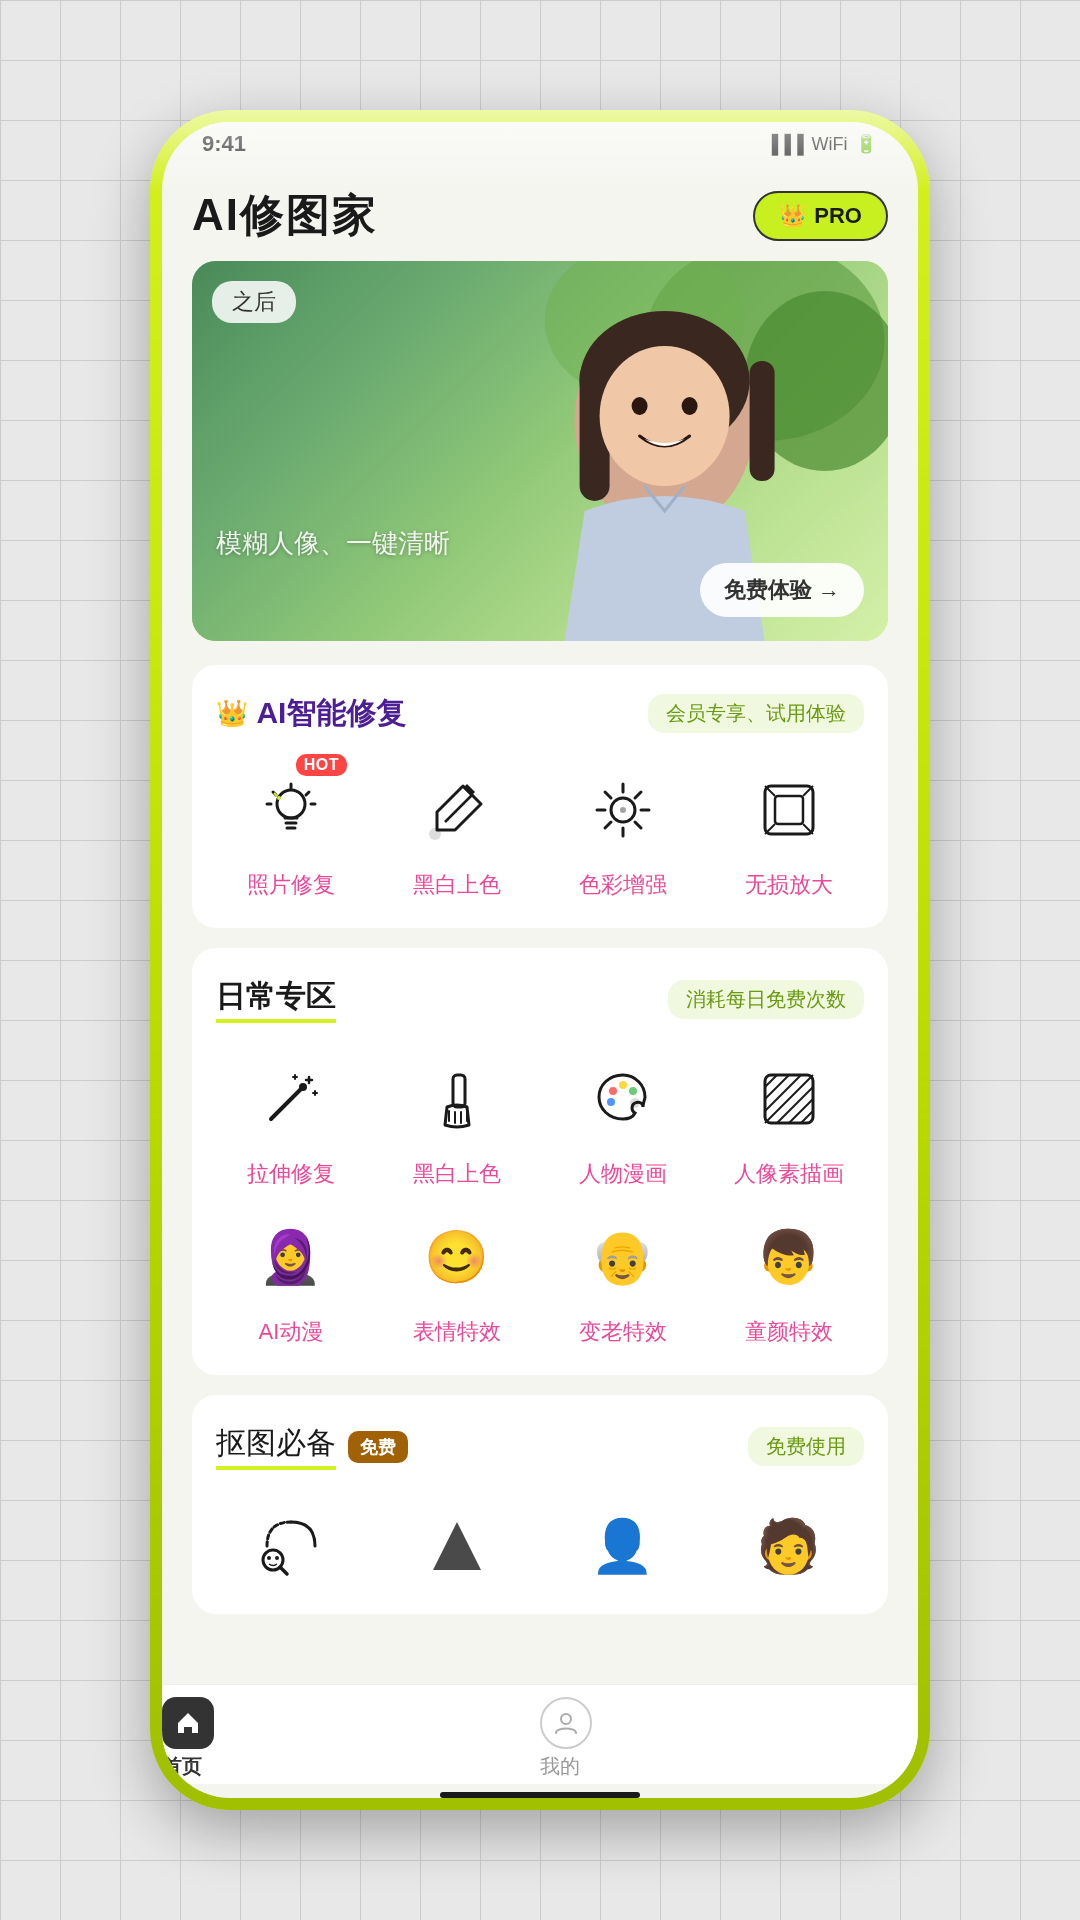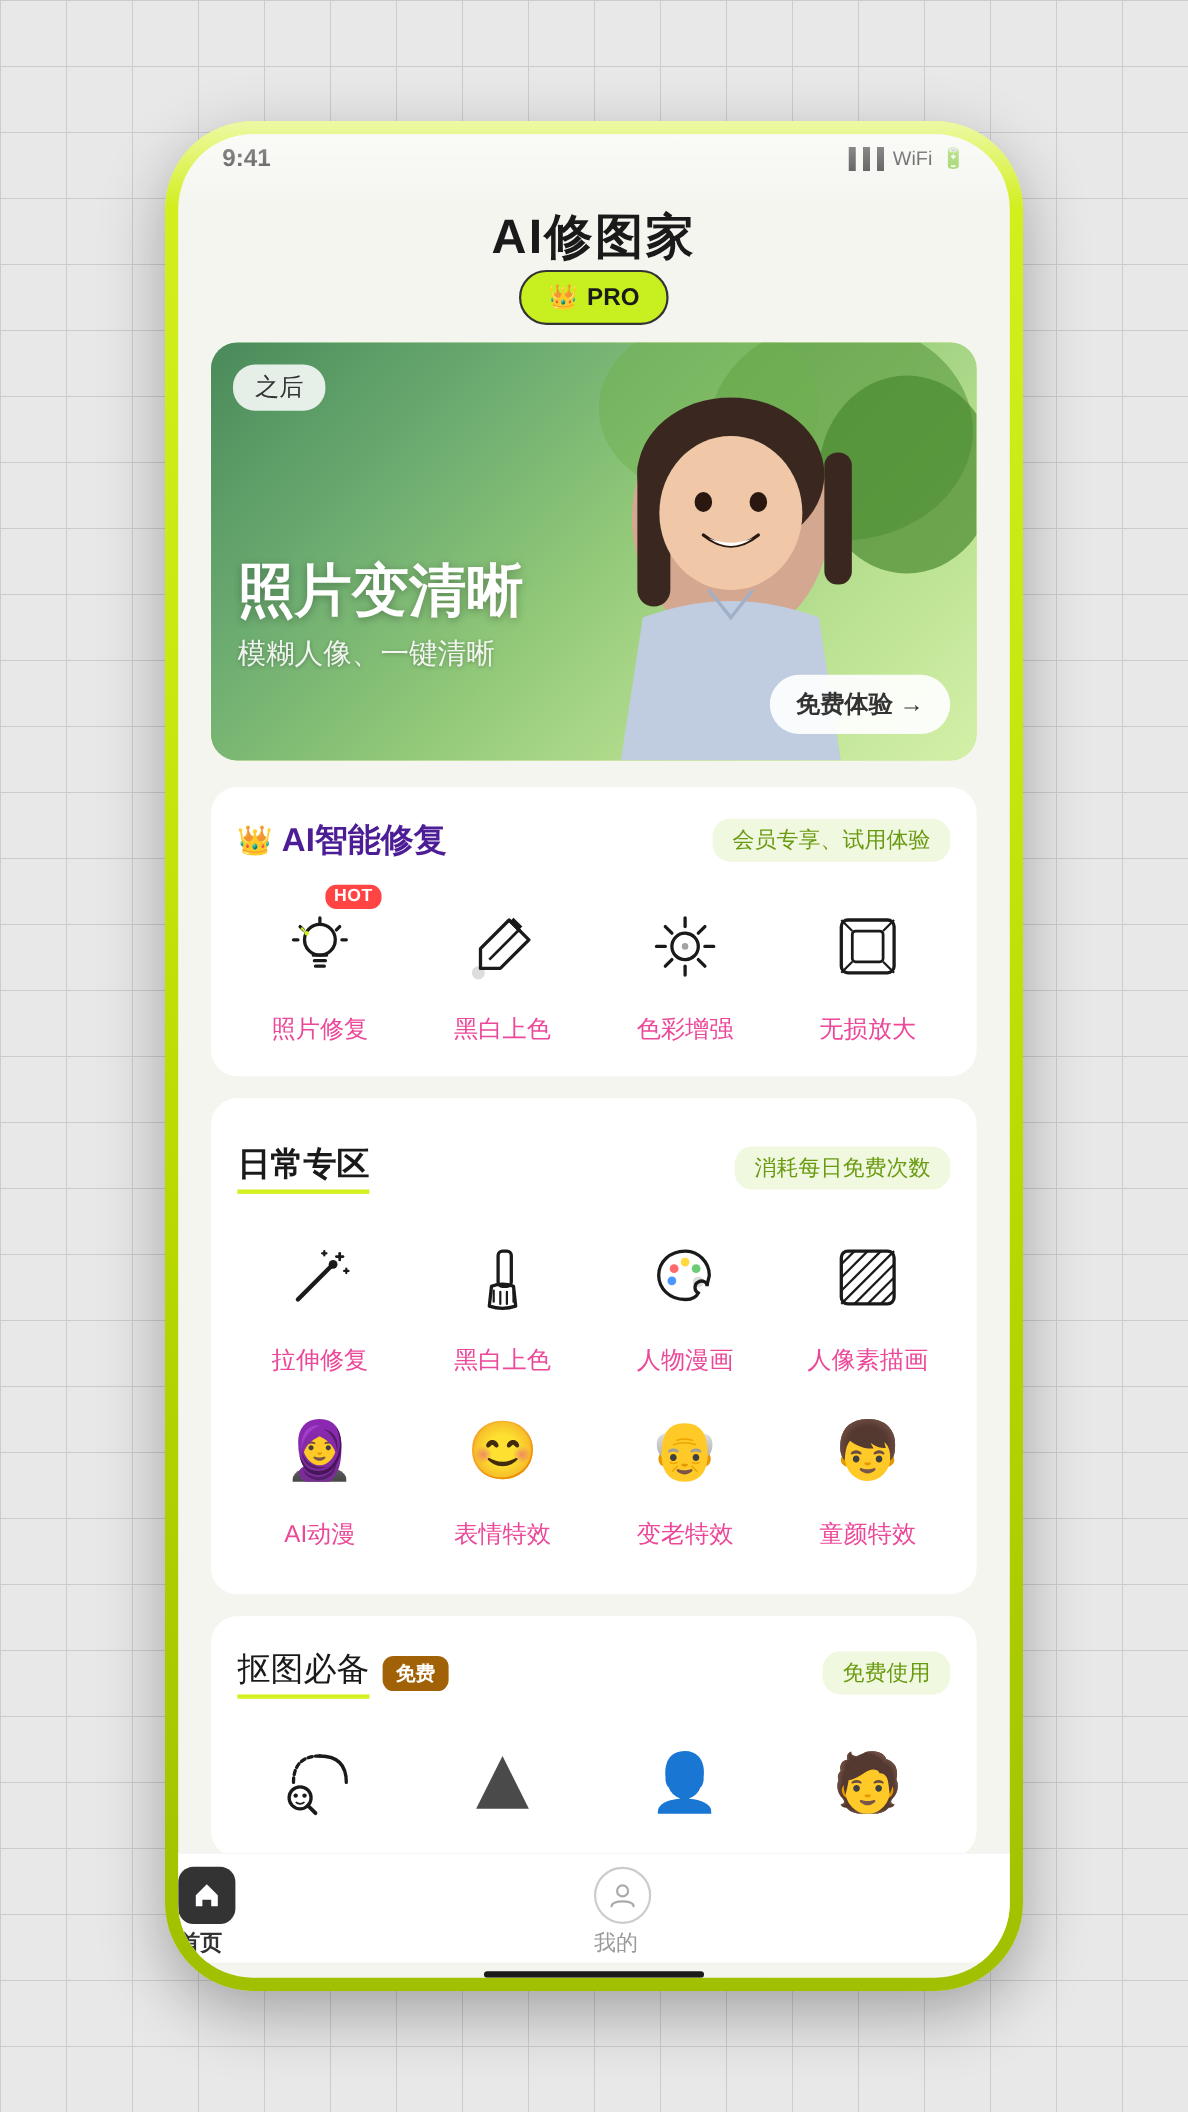--- a/index.html
+++ b/index.html
@@ -92,21 +92,20 @@
     }
 
     .scroll-content::-webkit-scrollbar { display: none; }
 
     
     .app-header {
       display: flex;
       align-items: center;
       justify-content: space-between;
       padding: 20px 0 16px;
-      flex-direction: column;
     }
 
     .app-title {
       font-size: 44px;
       font-weight: 900;
       color: #1a1a1a;
       letter-spacing: 2px;
     }
 
     .pro-badge {
@@ -288,21 +287,21 @@
       color: #ec4899;
       text-align: center;
       font-weight: 500;
       white-space: nowrap;
     }
 
     
     .daily-section {
       background: #fff;
       border-radius: 24px;
-      padding: 40px 24px;
+      padding: 28px 24px;
       margin-bottom: 20px;
     }
 
     .daily-title-wrap {
       display: flex;
       align-items: center;
       gap: 8px;
     }
 
     .daily-title {
@@ -484,21 +483,20 @@
 
               <path d="M 200 178 Q 220 192 240 178 Q 220 186 200 178 Z" fill="white"></path>
 
               <path d="M 140 250 Q 220 220 300 250 L 320 380 L 120 380 Z" fill="#c0cce0"></path>
 
               <path d="M 200 225 L 220 250 L 240 225" stroke="#a0b0c8" stroke-width="3" fill="none"></path>
             </svg>
           </div>
           <span class="banner-label">之后</span>
           <div class="banner-text">
-            <div class="banner-main-title">照片变清晰</div>
             <div class="banner-subtitle">模糊人像、一键清晰</div>
           </div>
           <div class="banner-cta">免费体验 →</div>
         </div>
 
         <div class="section-card">
           <div class="section-header">
             <div class="section-title-row">
               <span class="section-crown">👑</span>
               <span class="section-title">AI智能修复</span>

